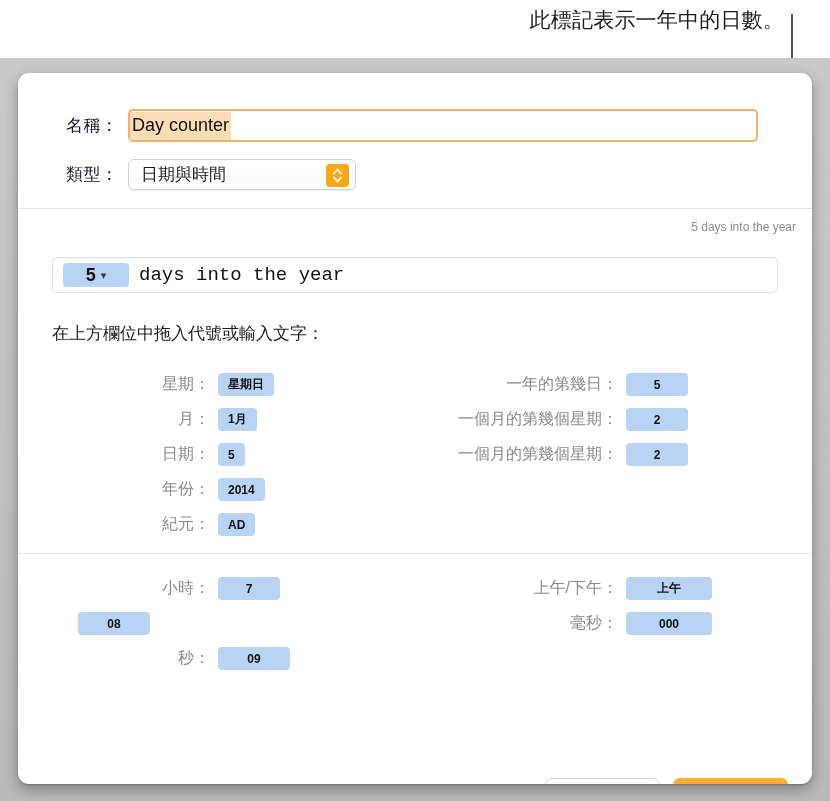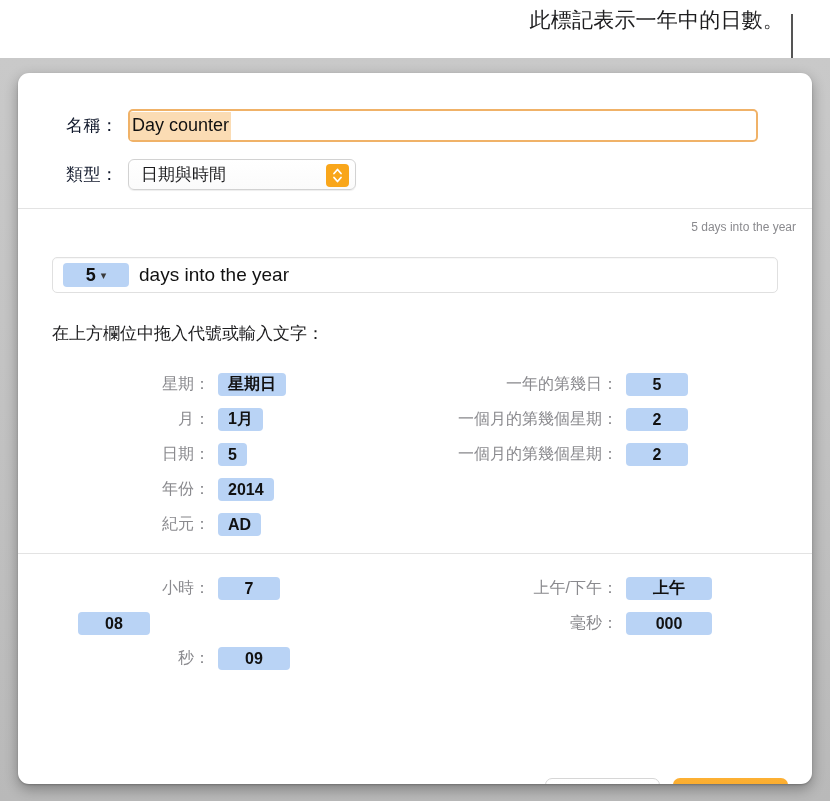--- a/index.html
+++ b/index.html
@@ -132,21 +132,21 @@
     height:24px;
     min-width:52px;
     display:flex;align-items:center;justify-content:center;
     gap:5px;
     font-size:18px;color:#111;font-weight:700;
     padding:0 7px;
   }
   .fmt-chev{font-size:11px;font-weight:700;color:#3b3b3b;line-height:1;}
   #fmt-rest{
     margin-left:10px;
-    font-size:19px;color:#111;
+    font-size:19px;color:#111;font-family:Liberation Mono, monospace;
   }
 
   
   #drag-hint{
     position:absolute;left:34px;top:249px;
     font-size:17px;color:#1d1d1f;
   }
 
   
   .tok-row{
@@ -156,21 +156,21 @@
   .tok-label{
     font-size:16px;color:#8a8a8e;
     text-align:right;
     white-space:nowrap;
   }
   .tok-pill{
     background:#b9d3f5;
     border-radius:4px;
     height:23px;
     display:flex;align-items:center;justify-content:center;
-    font-size:16px;font-weight:700;color:#111;
+    font-size:12px;font-weight:700;color:#111;
     padding:0 10px;
     margin-left:8px;
     box-sizing:border-box;
   }
 
   
   .col-left .tok-label{width:140px;}
   .col-left{left:52px;}
   
   .col-right .tok-label{width:230px;}

